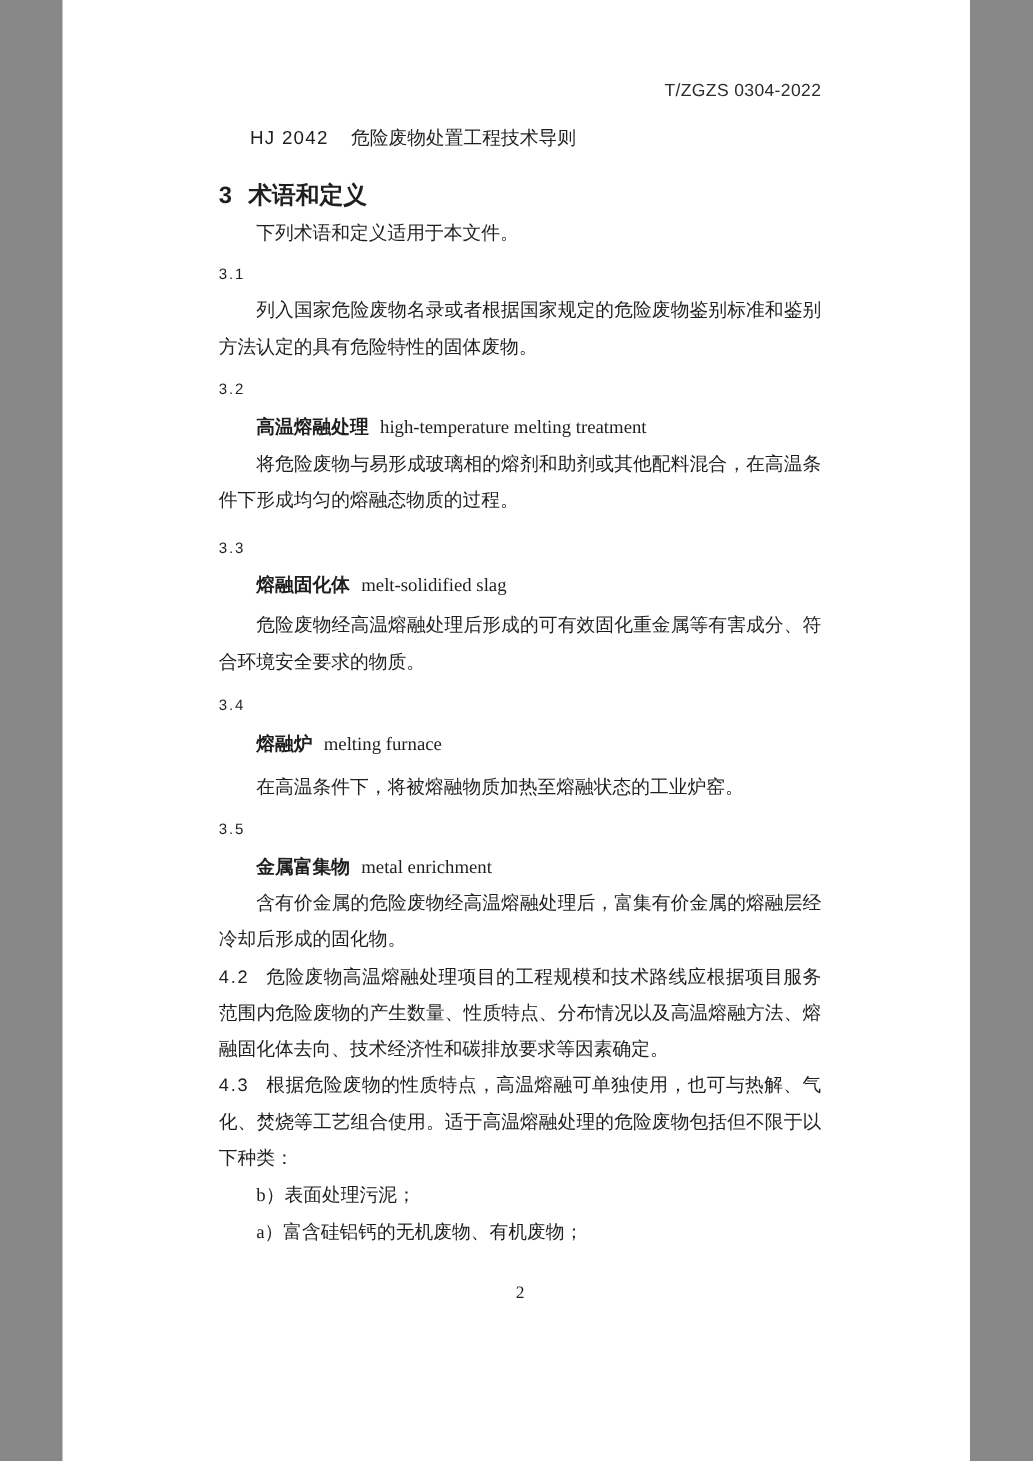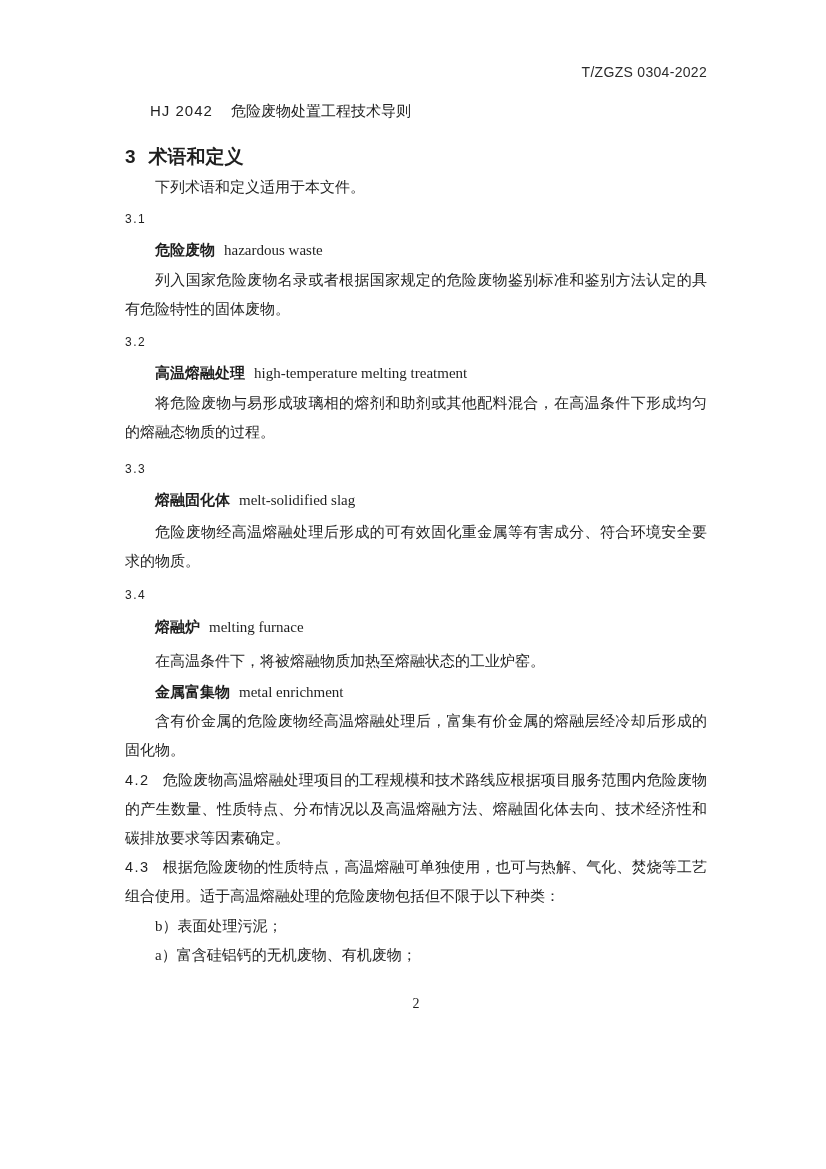--- a/index.html
+++ b/index.html
@@ -1,19 +1,19 @@
 <!DOCTYPE html>
 <html><head>
 <meta charset="utf-8">
 <style>
   * { margin: 0; padding: 0; box-sizing: border-box; }
   html, body { background: #888; }
   .page {
     position: relative;
-    width: 826px;
+    width: 726px;
     height: 1169px;
     margin: 0 auto;
     background: #ffffff;
     color: #1f1f1f;
     font-family: "Liberation Serif", "DejaVu Serif", serif;
     font-size: 15px;
     line-height: 29px;
     padding: 58px 119px 0 125px;
     overflow: hidden;
   }
@@ -74,35 +74,35 @@
 
   <div class="doc-code">T/ZGZS 0304-2022</div>
 
   <p class="ref-line"><span class="ref-code">HJ 2042</span><span class="ref-title">危险废物处置工程技术导则</span></p>
 
   <h2 class="sec-heading mt16"><span class="sec-num">3</span><span>术语和定义</span></h2>
 
   <p class="intro">下列术语和定义适用于本文件。</p>
 
   <p class="term-num mt3">3.1</p>
-  <p class="term-line mt1"><span class="term-zh">危险废物</span><span class="term-en">hazardous waste</span></p>
   <p class="def mt1">列入国家危险废物名录或者根据国家规定的危险废物鉴别标准和鉴别方法认定的具有危险特性的固体废物。</p>
 
   <p class="term-num mt4">3.2</p>
   <p class="term-line mt1"><span class="term-zh">高温熔融处理</span><span class="term-en">high-temperature melting treatment</span></p>
   <p class="def mt1">将危险废物与易形成玻璃相的熔剂和助剂或其他配料混合，在高温条件下形成均匀的熔融态物质的过程。</p>
 
   <p class="term-num mt8">3.3</p>
   <p class="term-line mt1"><span class="term-zh">熔融固化体</span><span class="term-en">melt-solidified slag</span></p>
   <p class="def mt3">危险废物经高温熔融处理后形成的可有效固化重金属等有害成分、符合环境安全要求的物质。</p>
 
   <p class="term-num mt5">3.4</p>
   <p class="term-line mt2"><span class="term-zh">熔融炉</span><span class="term-en">melting furnace</span></p>
   <p class="def mt5">在高温条件下，将被熔融物质加热至熔融状态的工业炉窑。</p>
 
+  <p class="term-num mt4">3.5</p>
   <p class="term-line mt1"><span class="term-zh">金属富集物</span><span class="term-en">metal enrichment</span></p>
   <p class="def mt0">含有价金属的危险废物经高温熔融处理后，富集有价金属的熔融层经冷却后形成的固化物。</p>
 
 
 
   <p class="clause mt1"><span class="clause-num">4.2</span><span>危险废物高温熔融处理项目的工程规模和技术路线应根据项目服务范围内危险废物的产生数量、性质特点、分布情况以及高温熔融方法、熔融固化体去向、技术经济性和碳排放要求等因素确定。</span></p>
 
   <p class="clause mt0"><span class="clause-num">4.3</span><span>根据危险废物的性质特点，高温熔融可单独使用，也可与热解、气化、焚烧等工艺组合使用。适于高温熔融处理的危险废物包括但不限于以下种类：</span></p>
 
   <p class="list-item mt1">b）表面处理污泥；</p>

